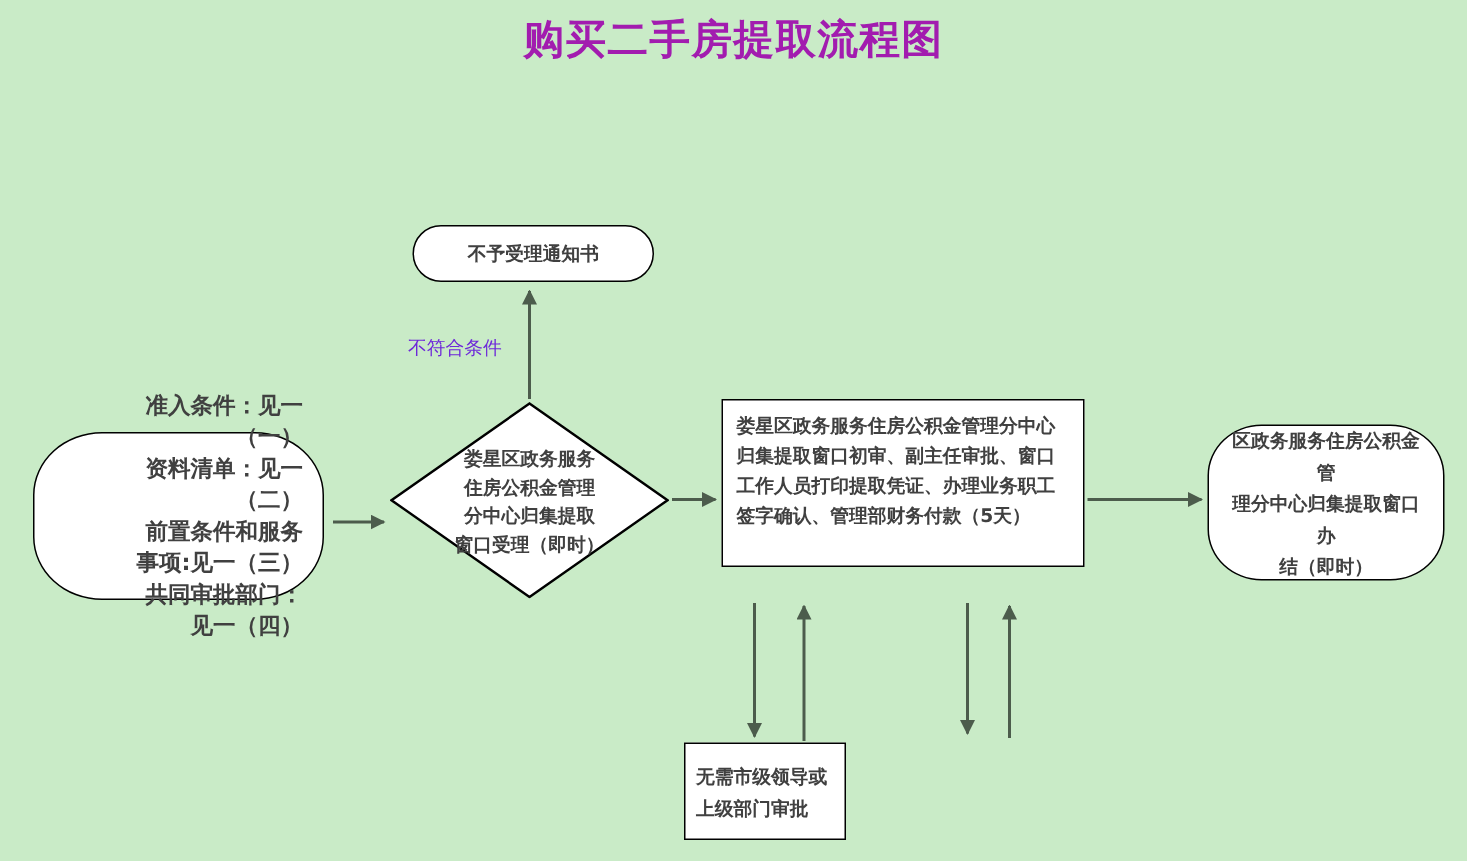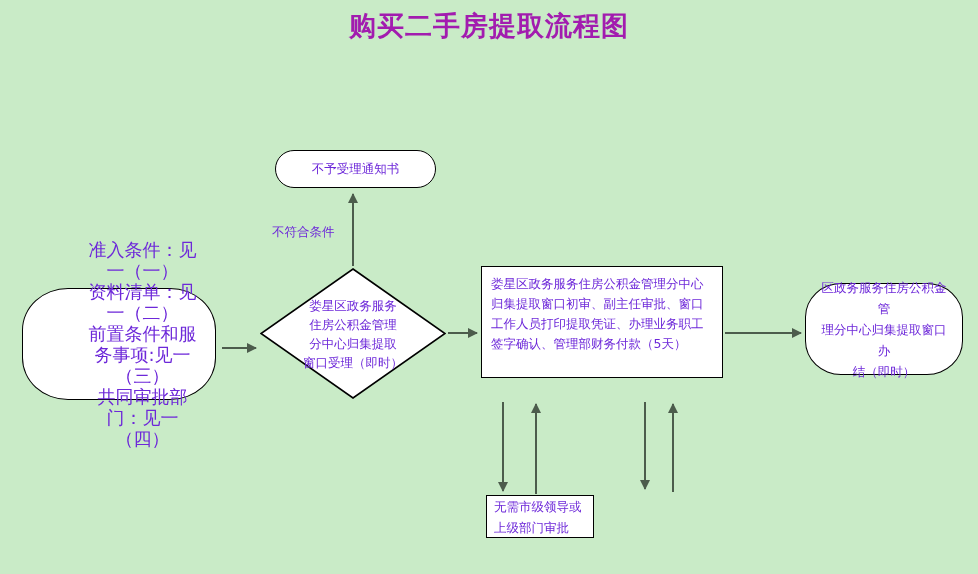--- a/index.html
+++ b/index.html
@@ -34,43 +34,44 @@
     letter-spacing: 1px;
     white-space: nowrap;
   }
 
   
   .node {
     position: absolute;
     background: #ffffff;
     border: 1.4px solid #000000;
     box-sizing: border-box;
-    color: #6d28d9;
+    color: #404040;
     display: flex;
     flex-direction: column;
     justify-content: center;
+    font-weight: bold;
   }
   .node .txt {
     display: block;
     white-space: pre-line;
   }
 
   
   .node-entry {
     left: 22px;
     top: 288px;
     width: 194px;
     height: 112px;
     border-radius: 46px / 42px;
     padding: 4px 13px 4px 20px;
   }
   .node-entry .txt {
-    font-size: 18px;
+    font-size: 15px;
     line-height: 21px;
-    text-align: center;
+    text-align: right;
     margin-left: 40px;
   }
 
   
   .node-reject {
     left: 275px;
     top: 150px;
     width: 161px;
     height: 38px;
     border-radius: 19px / 19px;
@@ -122,36 +123,36 @@
     font-size: 12.5px;
     line-height: 20px;
     text-align: left;
   }
 
   
   .node-finish {
     left: 805px;
     top: 283px;
     width: 158px;
-    height: 92px;
+    height: 104px;
     border-radius: 36px / 34px;
     padding: 2px 14px;
   }
   .node-finish .txt {
     font-size: 12.5px;
     line-height: 21px;
     text-align: center;
   }
 
   
   .node-note-a {
-    left: 486px;
+    left: 456px;
     top: 495px;
     width: 108px;
-    height: 43px;
+    height: 65px;
     padding: 12px 7px;
   }
   .node-note-a .txt {
     font-size: 12.5px;
     line-height: 21px;
     text-align: left;
   }
   .node-note-b {
     left: 603px;
     top: 493px;

